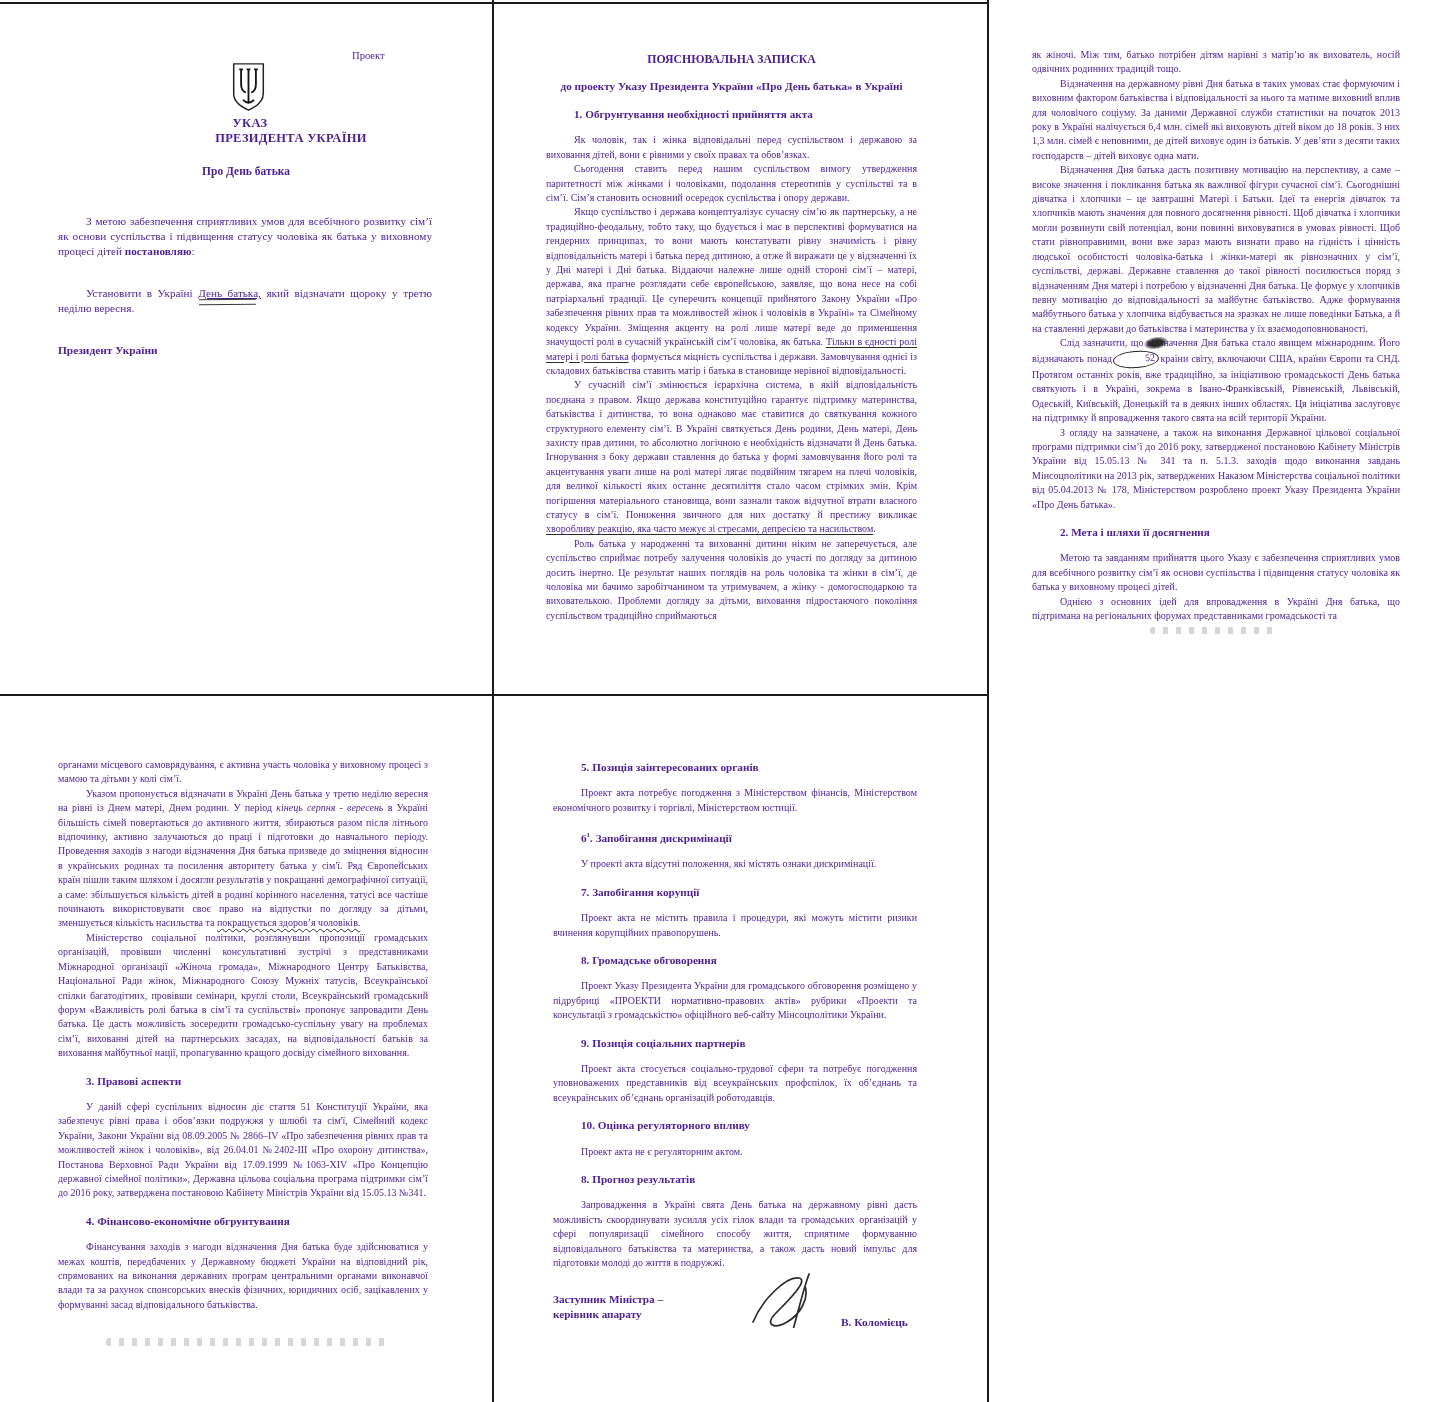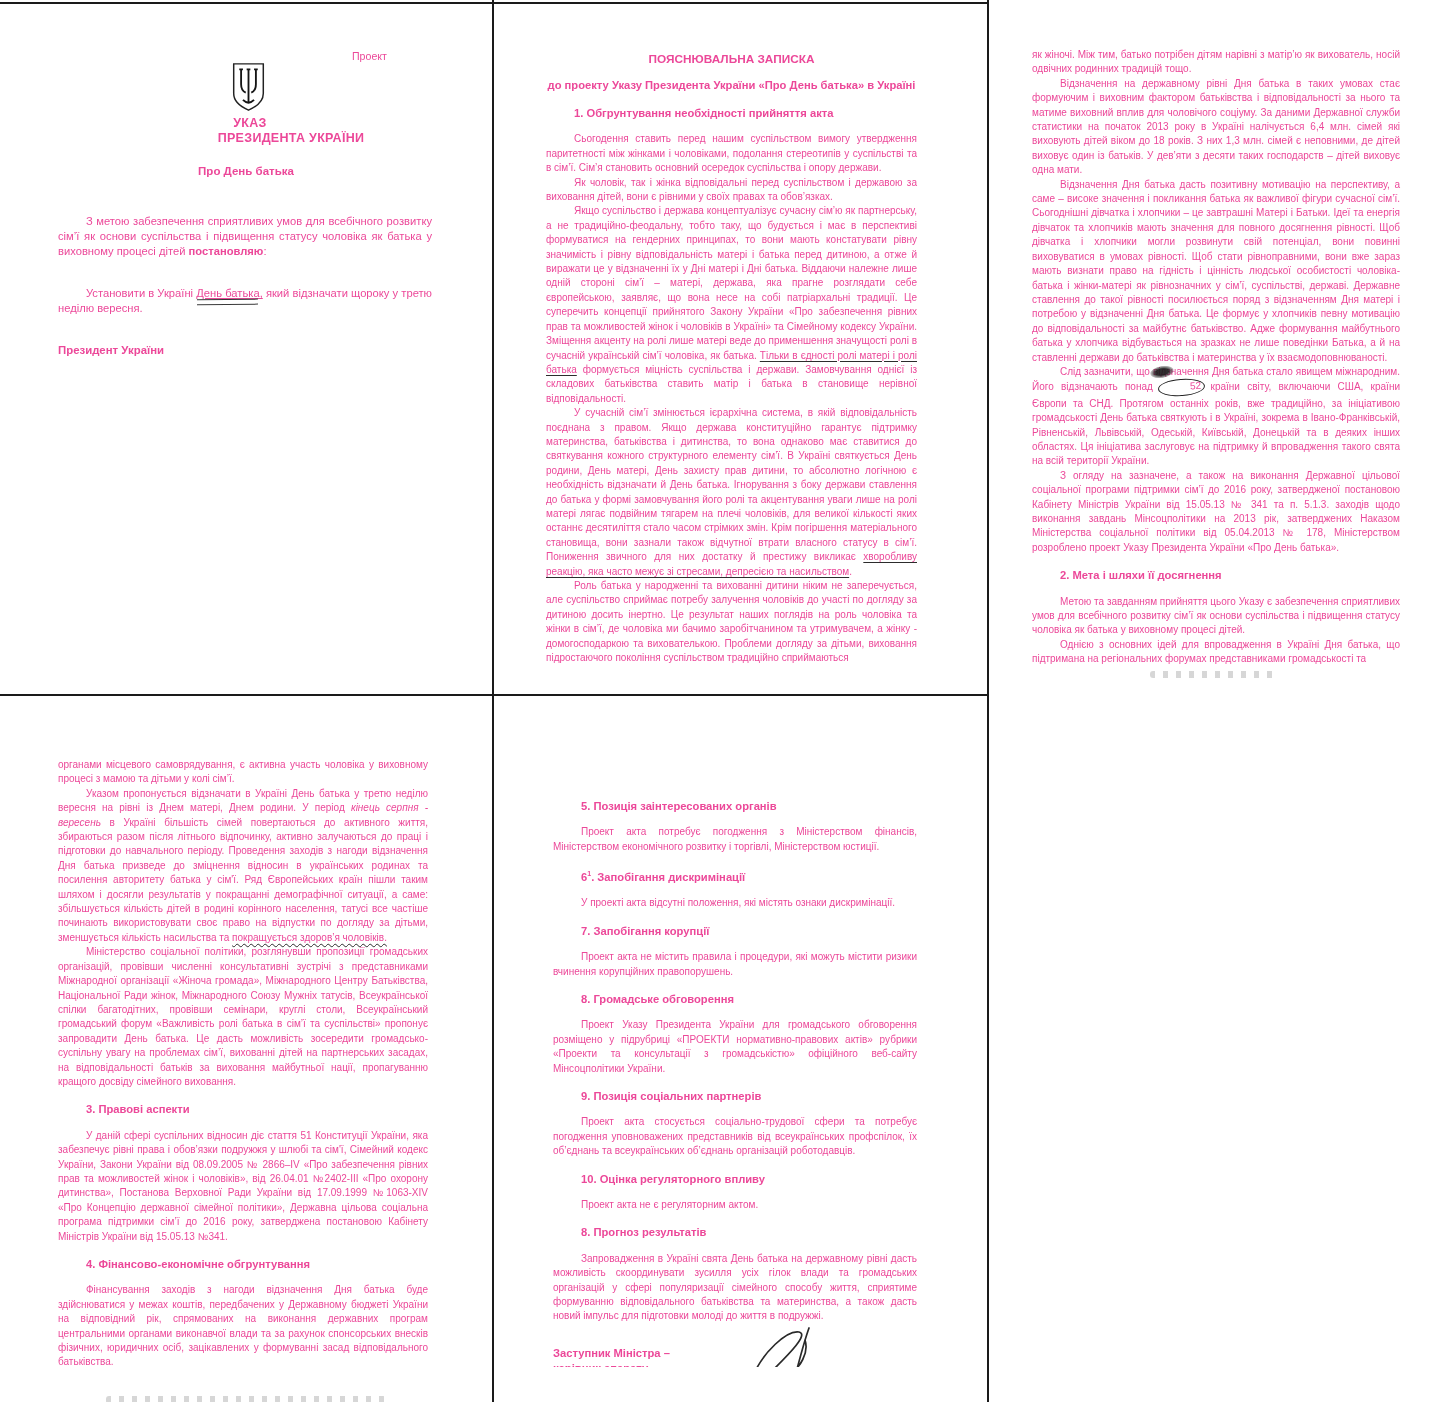--- a/index.html
+++ b/index.html
@@ -1,17 +1,17 @@
 <!DOCTYPE html>
 <html><head>
 <meta charset="utf-8">
 <style>
   html,body{margin:0;padding:0;background:#e9e9e9;}
   .sheet{position:relative;width:1454px;height:1402px;background:#ffffff;overflow:hidden;
-         font-family:Liberation Sans, sans-serif;color:#ec4899;}
+         font-family:Liberation Serif, serif;color:#4c1d95;}
   .gridline{position:absolute;background:#1a1a1a;}
   .cell{position:absolute;overflow:hidden;background:#fff;}
   .textcol{position:absolute;}
   p{margin:0;text-indent:28px;text-align:justify;font-size:10px;line-height:14.4px;}
   p.noindent{text-indent:0;}
   .sec{font-weight:bold;font-size:11.2px;line-height:14.4px;margin:13px 0 12px 0;text-indent:28px;}
   .doc-title{font-weight:bold;font-size:12.5px;line-height:15px;letter-spacing:.3px;text-align:center;}
   .doc-sub{font-weight:bold;font-size:11.5px;text-align:center;}
   .note-title{font-weight:bold;font-size:11.8px;text-align:center;margin-bottom:13px;}
   .note-sub{font-weight:bold;font-size:11.2px;text-align:center;margin-bottom:15px;}
@@ -66,22 +66,22 @@
       <p style="font-size:11.2px;line-height:15px;"><span>Установити в Україні </span><span class="u-order">День батька,</span><span> який відзначати щороку у третю неділю вересня.</span></p>
     </div>
     <div class="textcol b" style="left:58px;top:340px;font-size:11.4px;">Президент України</div>
   </div>
 
   <div class="cell" style="left:494px;top:4px;width:493px;height:690px;">
     <div class="textcol" style="left:52px;top:48px;width:371px;">
       <div class="note-title">ПОЯСНЮВАЛЬНА ЗАПИСКА</div>
       <div class="note-sub">до проекту Указу Президента України «Про День батька» в Україні</div>
       <div class="sec" style="margin-top:11px;">1. Обгрунтування необхідності прийняття акта</div>
+      <p>Як чоловік, так і жінка відповідальні перед суспільством і державою за виховання дітей, вони є рівними у своїх правах та обов’язках.</p>
       <p>Сьогодення ставить перед нашим суспільством вимогу утвердження паритетності між жінками і чоловіками, подолання стереотипів у суспільстві та в сім’ї. Сім’я становить основний осередок суспільства і опору держави.</p>
-      <p>Як чоловік, так і жінка відповідальні перед суспільством і державою за виховання дітей, вони є рівними у своїх правах та обов’язках.</p>
       <p><span>Якщо суспільство і держава концептуалізує сучасну сім’ю як партнерську, а не традиційно-феодальну, тобто таку, що будується і має в перспективі формуватися на гендерних принципах, то вони мають констатувати рівну значимість і рівну відповідальність матері і батька перед дитиною, а отже й виражати це у відзначенні їх у Дні матері і Дні батька. Віддаючи належне лише одній стороні сім’ї – матері, держава, яка прагне розглядати себе європейською, заявляє, що вона несе на собі патріархальні традиції. Це суперечить концепції прийнятого Закону України «Про забезпечення рівних прав та можливостей жінок і чоловіків в Україні» та Сімейному кодексу України. Зміщення акценту на ролі лише матері веде до применшення значущості ролі в сучасній українській сім’ї чоловіка, як батька. </span><span class="pen-u">Тільки в єдності ролі матері і ролі батька</span><span> формується міцність суспільства і держави. Замовчування однієї із складових батьківства ставить матір і батька в становище нерівної відповідальності.</span></p>
       <p><span>У сучасній сім’ї змінюється ієрархічна система, в якій відповідальність поєднана з правом. Якщо держава конституційно гарантує підтримку материнства, батьківства і дитинства, то вона однаково має ставитися до святкування кожного структурного елементу сім’ї. В Україні святкується День родини, День матері, День захисту прав дитини, то абсолютно логічною є необхідність відзначати й День батька. Ігнорування з боку держави ставлення до батька у формі замовчування його ролі та акцентування уваги лише на ролі матері лягає подвійним тягарем на плечі чоловіків, для великої кількості яких останнє десятиліття стало часом стрімких змін. Крім погіршення матеріального становища, вони зазнали також відчутної втрати власного статусу в сім’ї. Пониження звичного для них достатку й престижу викликає </span><span class="pen-u">хворобливу реакцію, яка часто межує зі стресами, депресією та насильством</span><span>.</span></p>
       <p>Роль батька у народженні та вихованні дитини ніким не заперечується, але суспільство сприймає потребу залучення чоловіків до участі по догляду за дитиною досить інертно. Це результат наших поглядів на роль чоловіка та жінки в сім’ї, де чоловіка ми бачимо заробітчанином та утримувачем, а жінку - домогосподаркою та вихователькою. Проблеми догляду за дітьми, виховання підростаючого покоління суспільством традиційно сприймаються</p>
     </div>
   </div>
 
   <div class="cell" style="left:989px;top:0;width:465px;height:1402px;">
     <div class="textcol" style="left:43px;top:48px;width:368px;">
       <p class="noindent">як жіночі. Між тим, батько потрібен дітям нарівні з матір’ю як вихователь, носій одвічних родинних традицій тощо.</p>
       <p>Відзначення на державному рівні Дня батька в таких умовах стає формуючим і виховним фактором батьківства і відповідальності за нього та матиме виховний вплив для чоловічого соціуму. За даними Державної служби статистики на початок 2013 року в Україні налічується 6,4 млн. сімей які виховують дітей віком до 18 років. З них 1,3 млн. сімей є неповними, де дітей виховує один із батьків. У дев’яти з десяти таких господарств – дітей виховує одна мати.</p>
@@ -101,21 +101,21 @@
       <p><span>Указом пропонується відзначати в Україні День батька у третю неділю вересня на рівні із Днем матері, Днем родини. У період </span><span class="i">кінець серпня - вересень</span><span> в Україні більшість сімей повертаються до активного життя, збираються разом після літнього відпочинку, активно залучаються до праці і підготовки до навчального періоду. Проведення заходів з нагоди відзначення Дня батька призведе до зміцнення відносин в українських родинах та посилення авторитету батька у сім'ї. Ряд Європейських країн пішли таким шляхом і досягли результатів у покращанні демографічної ситуації, а саме: збільшується кількість дітей в родині корінного населення, татусі все частіше починають використовувати своє право на відпустки по догляду за дітьми, зменшується кількість насильства та </span><span class="pen-u-wavy">покращується здоров’я чоловіків.</span></p>
       <p>Міністерство соціальної політики, розглянувши пропозиції громадських організацій, провівши численні консультативні зустрічі з представниками Міжнародної організації «Жіноча громада», Міжнародного Центру Батьківства, Національної Ради жінок, Міжнародного Союзу Мужніх татусів, Всеукраїнської спілки багатодітних, провівши семінари, круглі столи, Всеукраїнський громадський форум «Важливість ролі батька в сім’ї та суспільстві» пропонує запровадити День батька. Це дасть можливість зосередити громадсько-суспільну увагу на проблемах сім’ї, вихованні дітей на партнерських засадах, на відповідальності батьків за виховання майбутньої нації, пропагуванню кращого досвіду сімейного виховання.</p>
       <div class="sec">3. Правові аспекти</div>
       <p>У даній сфері суспільних відносин діє стаття 51 Конституції України, яка забезпечує рівні права і обов’язки подружжя у шлюбі та сім'ї, Сімейний кодекс України, Закони України від 08.09.2005 № 2866–IV «Про забезпечення рівних прав та можливостей жінок і чоловіків», від 26.04.01 №2402-III «Про охорону дитинства», Постанова Верховної Ради України від 17.09.1999 №1063-XIV «Про Концепцію державної сімейної політики», Державна цільова соціальна програма підтримки сім’ї до 2016 року, затверджена постановою Кабінету Міністрів України від 15.05.13 №341.</p>
       <div class="sec">4. Фінансово-економічне обгрунтування</div>
       <p>Фінансування заходів з нагоди відзначення Дня батька буде здійснюватися у межах коштів, передбачених у Державному бюджеті України на відповідний рік, спрямованих на виконання державних програм центральними органами виконавчої влади та за рахунок спонсорських внесків фізичних, юридичних осіб, зацікавлених у формуванні засад відповідального батьківства.</p>
       <div class="artifact" style="width:280px;height:8px;margin:26px 0 0 48px;"></div>
     </div>
   </div>
 
-  <div class="cell" style="left:494px;top:696px;width:493px;height:632px;margin-top:39px;">
+  <div class="cell" style="left:494px;top:696px;width:493px;height:632px;">
     <div class="textcol" style="left:59px;top:64px;width:364px;">
       <div class="sec" style="margin-top:0;">5. Позиція заінтересованих органів</div>
       <p>Проект акта потребує погодження з Міністерством фінансів, Міністерством економічного розвитку і торгівлі, Міністерством юстиції.</p>
       <div class="sec"><span>6</span><span class="sup">1</span><span>. Запобігання дискримінації</span></div>
       <p>У проекті акта відсутні положення, які містять ознаки дискримінації.</p>
       <div class="sec">7. Запобігання корупції</div>
       <p>Проект акта не містить правила і процедури, які можуть містити ризики вчинення корупційних правопорушень.</p>
       <div class="sec">8. Громадське обговорення</div>
       <p>Проект Указу Президента України для громадського обговорення розміщено у підрубриці «ПРОЕКТИ нормативно-правових актів» рубрики «Проекти та консультації з громадськістю» офіційного веб-сайту Мінсоцполітики України.</p>
       <div class="sec">9. Позиція соціальних партнерів</div>

